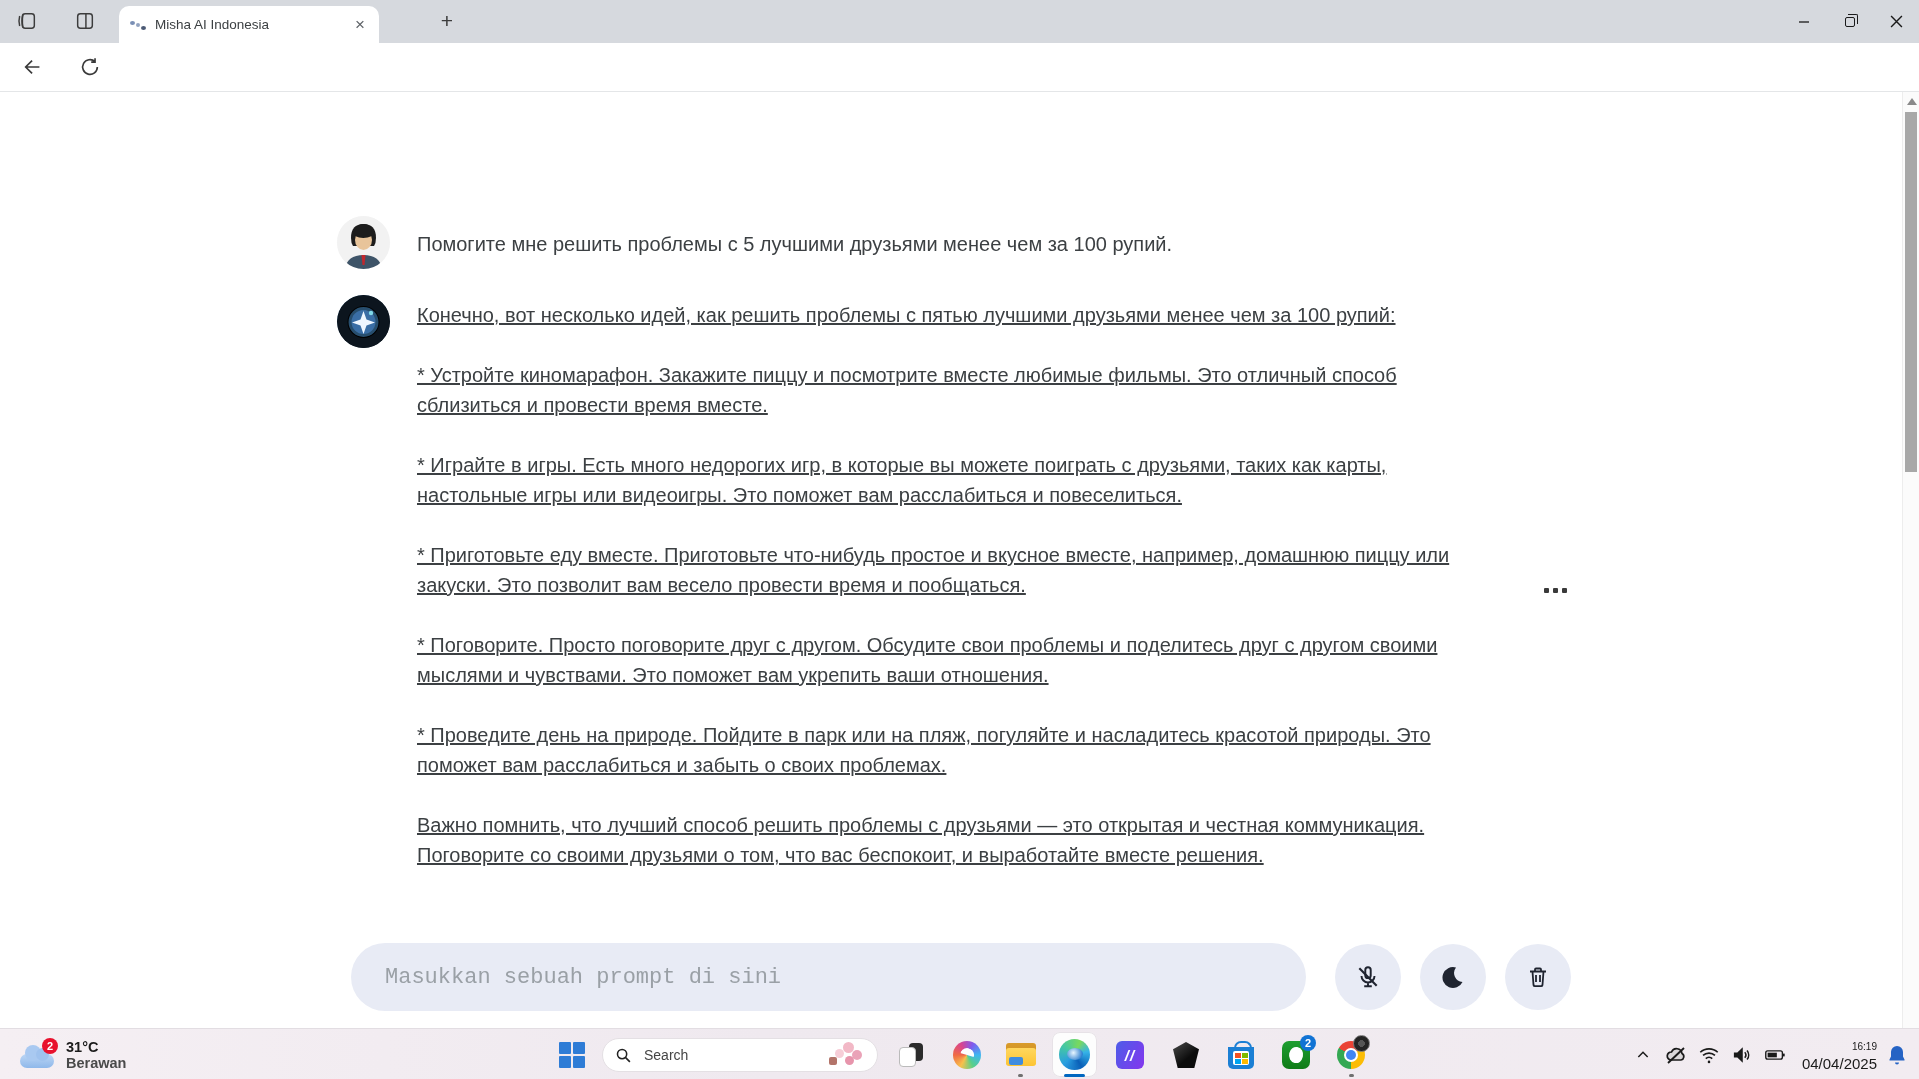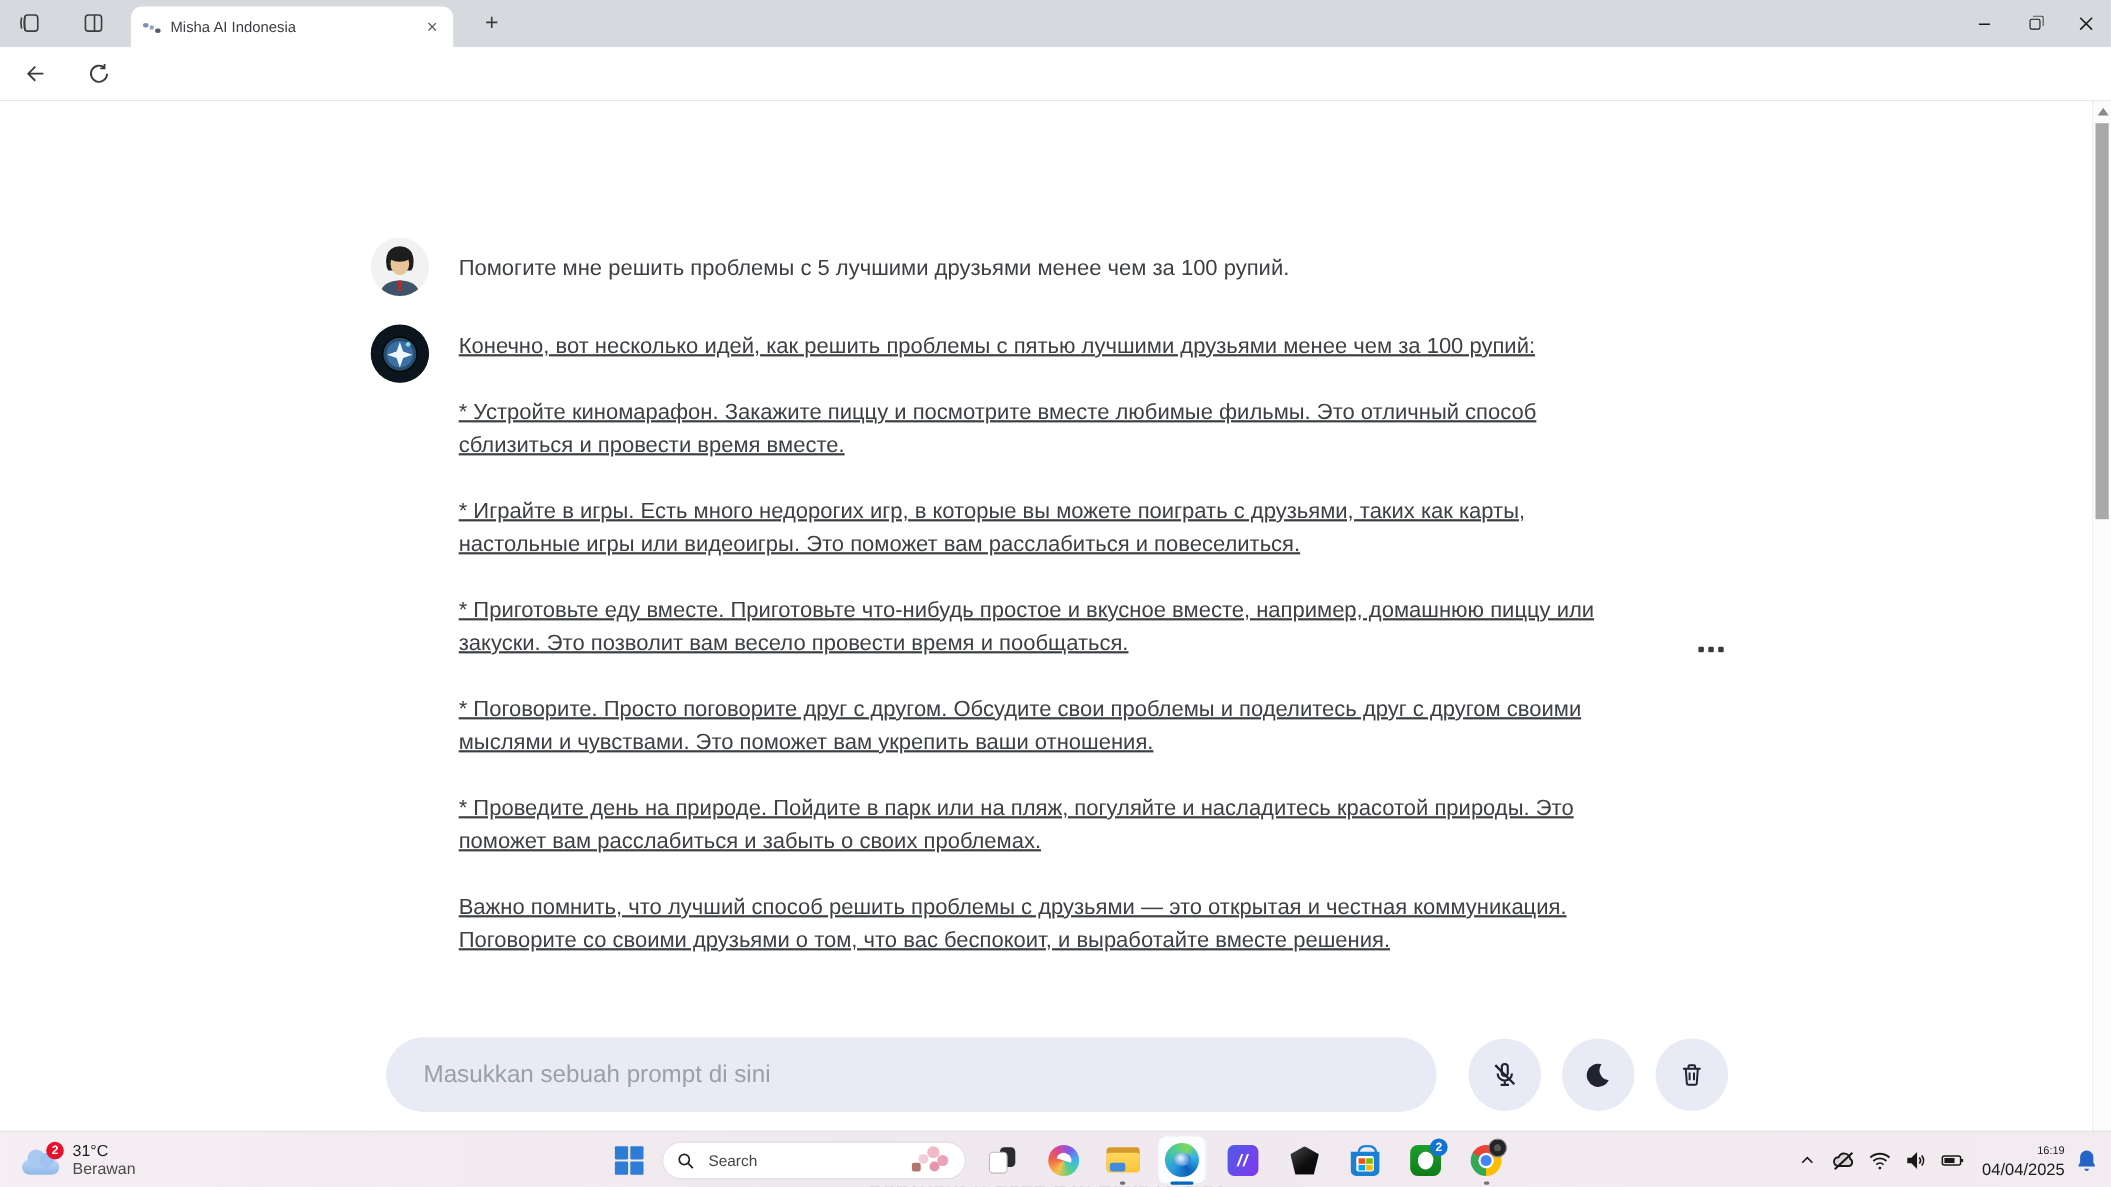--- a/index.html
+++ b/index.html
@@ -2,21 +2,21 @@
 <html><head>
 <meta charset="utf-8">
 <style>
   * { margin:0; padding:0; box-sizing:border-box; }
   html,body { width:1919px; height:1079px; overflow:hidden;
     font-family:"Liberation Sans","DejaVu Sans",sans-serif; background:#fff; }
 
   
   .tabbar { position:absolute; left:0; top:0; width:1919px; height:43px; background:#d6d9de; }
   .tabbar .strip-icon { position:absolute; top:10px; width:22px; height:22px; color:#3c3c3c; cursor:pointer; }
-  .tab { position:absolute; left:119px; top:6px; width:293px; height:37px; background:#fff;
+  .tab { position:absolute; left:119px; top:6px; width:260px; height:37px; background:#fff;
     border-radius:10px 10px 0 0; display:flex; align-items:center; padding:0 10px; }
   .favicon { width:18px; height:14px; position:relative; margin-right:8px; }
   .favicon i { position:absolute; border-radius:50%; }
   .tab-title { font-size:13.5px; color:#3c4043; flex:1; white-space:nowrap; overflow:hidden; }
   .tab-close { font-size:17px; color:#5f6368; line-height:1; cursor:pointer; padding:2px 4px; }
   .newtab { position:absolute; left:433px; top:8px; font-size:21px; color:#3c3c3c; cursor:pointer; width:28px; height:28px; text-align:center; line-height:26px; border-radius:6px; }
   .wincontrols { position:absolute; right:0; top:0; height:43px; display:flex; }
   .winbtn { width:46px; height:43px; display:flex; align-items:center; justify-content:center; color:#1a1a1a; cursor:pointer; }
   .restore-glyph { width:10px; height:10px; border:1.4px solid #1a1a1a; border-radius:2px; position:relative; }
   .restore-glyph::before { content:""; position:absolute; left:2px; top:-4px; width:9px; height:9px;
@@ -55,41 +55,41 @@
   .chat-text { position:absolute; left:417px; width:1052px; font-size:20px; line-height:30px; color:#3c4043; }
   .user-msg { top:137px; }
   .ai-msg { top:208px; }
   .ai-msg p { margin:0 0 30px 0;text-decoration:underline; }
   .msg-options { position:absolute; left:1540px; top:492px; display:flex; gap:4px; cursor:pointer; padding:4px; }
   .msg-options i { width:5px; height:5px; background:#3a3a3a; border-radius:1px; }
 
   
   .prompt-input { position:absolute; left:351px; top:851px; width:955px; height:68px; border:none; outline:none;
     background:#e8ebf5; border-radius:34px; padding:0 34px; font-size:22px; color:#202124;
-    font-family:Liberation Sans, sans-serif; }
+    font-family:Liberation Mono, monospace; }
   .prompt-input::placeholder { color:#9aa0a6; }
   .round-btn { position:absolute; top:852px; width:66px; height:66px; border-radius:50%; background:#e8ebf5;
     display:flex; align-items:center; justify-content:center; cursor:pointer; color:#1f2430; }
   .btn-mic { left:1335px; } .btn-theme { left:1420px; } .btn-trash { left:1505px; }
 
   .disclaimer { position:absolute; left:0; top:944px; width:1902px; text-align:center; font-size:17px; color:#5f6368; }
   .copyright { position:absolute; left:0; top:970px; width:1902px; text-align:center; font-size:21px; color:#202124; }
 
   
   .taskbar { position:absolute; left:0; top:1028px; width:1919px; height:51px;
     background:linear-gradient(90deg,#f5eff3,#efe9ef 40%,#f2ecf1); border-top:1px solid #e2dde2; }
   .weather { position:absolute; left:20px; top:0; height:51px; display:flex; align-items:center; cursor:pointer; }
   .weather-cloud { position:relative; width:38px; height:30px; margin-right:8px; }
   .cloud-shape { position:absolute; left:0; bottom:2px; width:34px; height:14px; border-radius:10px;
     background:linear-gradient(#bcd6f5,#8fb8ea); }
   .cloud-shape::before { content:""; position:absolute; left:5px; top:-9px; width:16px; height:16px; border-radius:50%; background:#a9c9f1; }
   .cloud-shape::after { content:""; position:absolute; left:16px; top:-6px; width:13px; height:13px; border-radius:50%; background:#9fc2ee; }
   .weather-badge { position:absolute; right:0; top:-2px; width:16px; height:16px; background:#e8112d; border-radius:50%;
     color:#fff; font-size:11px; font-weight:bold; text-align:center; line-height:16px; }
-  .weather-text { display:flex; flex-direction:column; line-height:16px; }
+  .weather-text { display:flex; flex-direction:column; line-height:16px;font-weight:bold; }
   .weather-temp { font-size:14.5px; color:#1b1b1b; }
   .weather-cond { font-size:14.5px; color:#4a4a4a; }
 
   .tb-item { position:absolute; top:10px; width:32px; height:32px; display:flex; align-items:center; justify-content:center; cursor:pointer; }
   .start-grid { width:26px; height:26px; display:grid; grid-template-columns:12px 12px; grid-template-rows:12px 12px; gap:2px; }
   .start-grid i { background:#2e7cd6; border-radius:1px; }
   .search-pill { position:absolute; left:602px; top:9px; width:276px; height:34px; background:#fff; border:1px solid #e4e0e4;
     border-radius:17px; display:flex; align-items:center; padding:0 12px; cursor:pointer; }
   .search-label { font-size:14px; color:#454545; margin-left:12px; flex:1; }
   .blossom { position:relative; width:44px; height:30px; }

